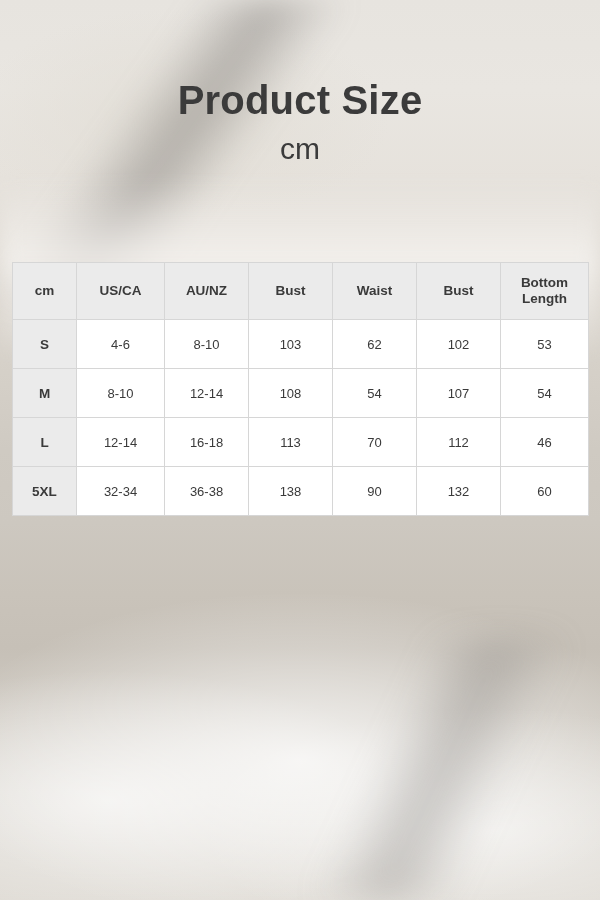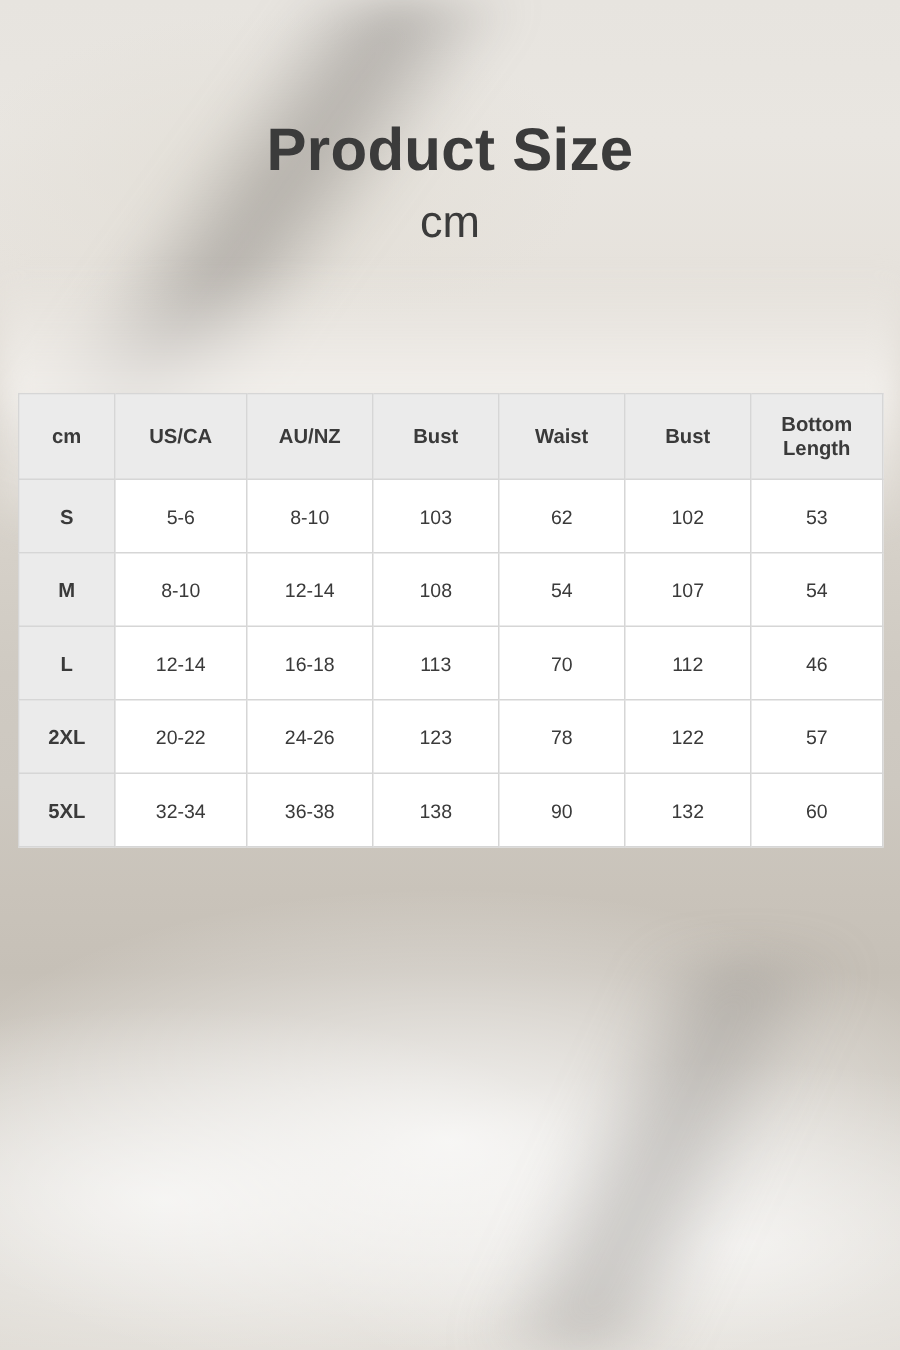--- a/index.html
+++ b/index.html
@@ -169,21 +169,21 @@
           <th>AU/NZ</th>
           <th>Bust</th>
           <th>Waist</th>
           <th>Bust</th>
           <th>Bottom Length</th>
         </tr>
       </thead>
       <tbody>
         <tr>
           <th class="rowhead">S</th>
-          <td>5-6</td>
+          <td>4-6</td>
           <td>8-10</td>
           <td>103</td>
           <td>62</td>
           <td>102</td>
           <td>53</td>
         </tr>
         <tr>
           <th class="rowhead">M</th>
           <td>8-10</td>
           <td>12-14</td>
@@ -195,29 +195,20 @@
         <tr>
           <th class="rowhead">L</th>
           <td>12-14</td>
           <td>16-18</td>
           <td>113</td>
           <td>70</td>
           <td>112</td>
           <td>46</td>
         </tr>
         <tr>
-          <th class="rowhead">2XL</th>
-          <td>20-22</td>
-          <td>24-26</td>
-          <td>123</td>
-          <td>78</td>
-          <td>122</td>
-          <td>57</td>
-        </tr>
-        <tr>
           <th class="rowhead">5XL</th>
           <td>32-34</td>
           <td>36-38</td>
           <td>138</td>
           <td>90</td>
           <td>132</td>
           <td>60</td>
         </tr>
       </tbody>
     </table>

